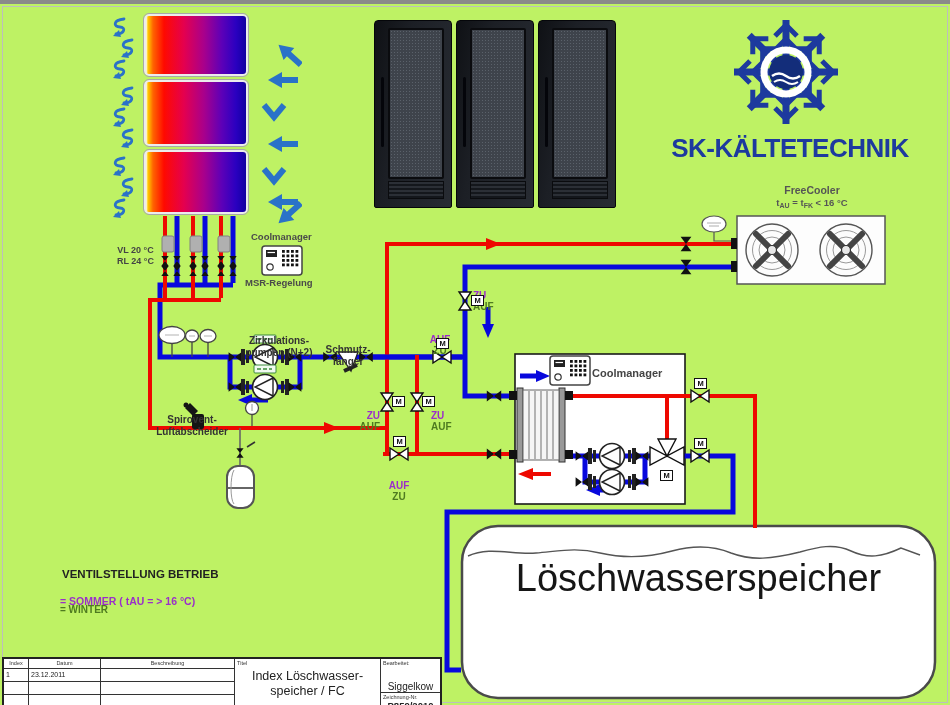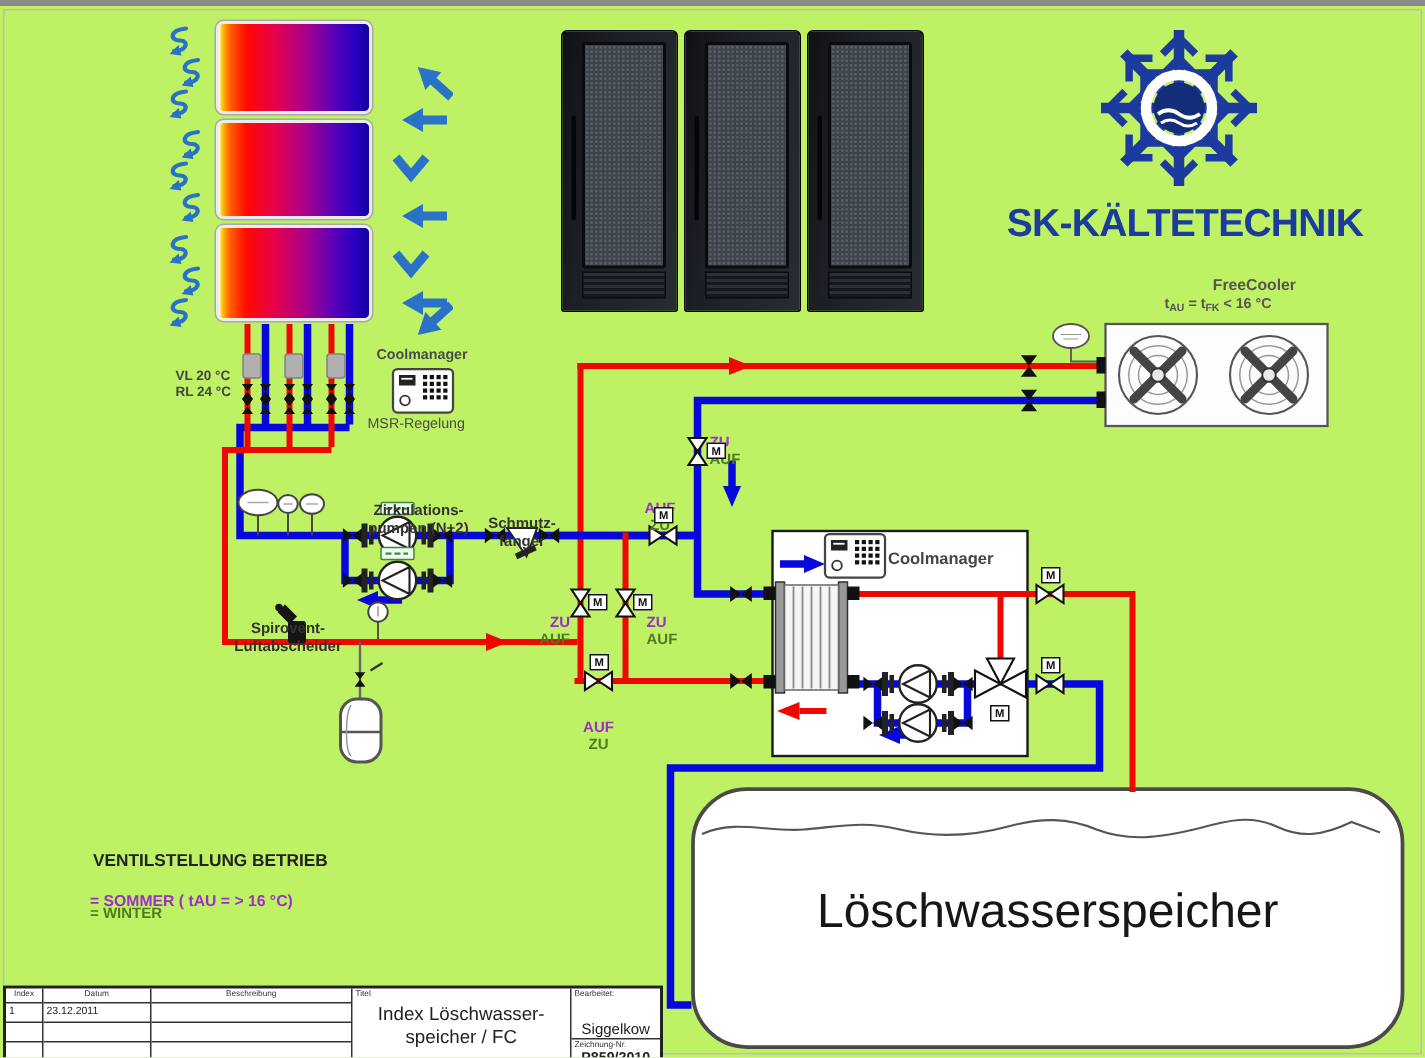--- a/index.html
+++ b/index.html
@@ -1,20 +1,20 @@
 <!DOCTYPE html>
 <html style="--summer-purple: #9b2fc9; --winter-green: #4e7b20; --pipe-red: #ee0800; --pipe-blue: #0808dd; --logo-blue: #1d3a9e; --air-arrow-blue: #2a72c8;"><head>
 <meta charset="utf-8">
 <style>
   html,body{margin:0;padding:0;background:#e9e9e9;font-family:"Liberation Sans",sans-serif;}
   .page{position:relative;width:950px;height:705px;background:#bef264;overflow:hidden;
         border-top:4px solid #8a8a8a;box-sizing:border-box;}
   .frame{position:absolute;left:2px;top:2px;right:2px;bottom:2px;border:1px solid #bdbdbd;}
   .abs{position:absolute;}
-  .lbl{position:absolute;color:#333;white-space:pre;}
+  .lbl{position:absolute;color:#333;white-space:pre;text-align:center;}
   .small{font-size:9px;font-weight:600;color:#444;line-height:11px;}
   .med{font-size:10px;font-weight:700;color:#333;line-height:12px;}
   .ctr{text-align:center;}
   .rt{text-align:right;}
   .s{color:var(--summer-purple);}
   .w{color:var(--winter-green);}
   .vlbl{position:absolute;font-size:10px;font-weight:700;line-height:11px;white-space:pre;}
   .mbox{position:absolute;width:13px;height:11px;border:1px solid #111;background:#fff;
         font-size:7.5px;font-weight:700;color:#111;text-align:center;line-height:10px;box-sizing:border-box;}
   .sub{font-size:7px;vertical-align:-2px;}
@@ -26,21 +26,21 @@
   .rack{width:76px;height:186px;position:relative;border:1px solid #05060a;border-radius:4px 4px 2px 2px;
         background:linear-gradient(100deg,#0f1115 0%,#1c1f25 35%,#282c33 100%);}
   .rack .mesh{position:absolute;left:13px;right:7px;top:7px;bottom:28px;border:2px solid #0a0b0e;border-radius:2px;
         background-color:#3e434b;background-image:radial-gradient(#5a616a 0.8px,transparent 0.9px);background-size:3px 3px;}
   .rack .handle{position:absolute;left:6px;top:56px;width:3px;height:70px;background:#04050a;border-radius:2px;}
   .rack .vent{position:absolute;left:13px;right:7px;bottom:8px;height:16px;border:1px solid #0a0b0e;
         background:repeating-linear-gradient(0deg,#14171c 0 2px,#2b2f36 2px 4px);}
   
   .logo-text{position:absolute;left:644px;top:129px;width:292px;text-align:center;font-size:26px;font-weight:800;
         letter-spacing:-0.5px;color:var(--logo-blue);}
-  .tank-label{position:absolute;left:462px;top:585px;width:473px;text-align:center;font-size:32px;color:#161616;}
+  .tank-label{position:absolute;left:462px;top:553px;width:473px;text-align:center;font-size:38px;color:#161616;}
   
   .leg-title{position:absolute;left:62px;top:564px;font-size:11.5px;font-weight:700;color:#222;}
   .leg-summer{position:absolute;left:60px;top:591px;font-size:10.5px;font-weight:700;color:var(--summer-purple);}
   .leg-winter{position:absolute;left:60px;top:600px;font-size:10px;font-weight:700;color:var(--winter-green);}
   
   .tb{position:absolute;left:2px;top:653px;width:436px;height:48px;border:2px solid #222;background:#fff;display:flex;box-sizing:content-box;}
   .tb .col{border-right:1px solid #333;display:flex;flex-direction:column;}
   .tb .hdr{height:9px;border-bottom:1px solid #333;font-size:5.5px;color:#333;text-align:center;line-height:9px;}
   .tb .row{height:12px;border-bottom:1px solid #333;font-size:7px;color:#222;line-height:12px;padding-left:2px;}
   .tb .row:last-child{border-bottom:none;flex:1;}
@@ -341,35 +341,35 @@
 
     <use href="#ctrl" transform="translate(262,242)"></use>
     <use href="#ctrl" transform="translate(550,352)"></use>
   </svg>
 
   <div class="lbl small" style="left:117px;top:219px;">
     <div>VL 20 °C</div><div>RL 24 °C</div>
   </div>
 
   <div class="lbl" style="left:251px;top:227px;font-size:9.5px;font-weight:600;color:#4a4a4a;">Coolmanager</div>
-  <div class="lbl" style="left:245px;top:273px;font-size:9.5px;font-weight:400;color:#4a4a4a;">MSR-Regelung</div>
+  <div class="lbl" style="left:245px;top:273px;font-size:9.5px;font-weight:700;color:#4a4a4a;">MSR-Regelung</div>
 
   <div class="lbl med ctr" style="left:232px;top:307px;width:94px;">
     <div>Zirkulations-</div><div>pumpen (N+2)</div>
   </div>
   <div class="lbl med ctr" style="left:138px;top:386px;width:108px;">
     <div>Spirovent-</div><div>Luftabscheider</div>
   </div>
   <div class="lbl med ctr" style="left:319px;top:316px;width:58px;">
     <div>Schmutz-</div><div>fänger</div>
   </div>
 
   <div class="lbl" style="left:592px;top:363px;font-size:11px;font-weight:700;color:#444;">Coolmanager</div>
 
-  <div class="lbl ctr" style="left:760px;top:180px;width:104px;font-size:10.5px;font-weight:600;color:#555;text-align:right;">FreeCooler</div>
+  <div class="lbl ctr" style="left:760px;top:180px;width:104px;font-size:10.5px;font-weight:600;color:#555;">FreeCooler</div>
   <div class="lbl ctr" style="left:760px;top:193px;width:104px;font-size:9.5px;font-weight:600;color:#555;"><span>t</span><sub class="sub">AU</sub><span> = t</span><sub class="sub">FK</sub><span> &lt; 16 °C</span></div>
 
   <div class="vlbl" style="left:473px;top:264px;">
     <div class="s">ZU</div><div class="w">AUF</div>
   </div>
   <div class="vlbl ctr" style="left:423px;top:308px;width:34px;">
     <div class="s">AUF</div><div class="w">ZU</div>
   </div>
   <div class="vlbl rt" style="left:348px;top:384px;width:32px;">
     <div class="s">ZU</div><div class="w">AUF</div>

